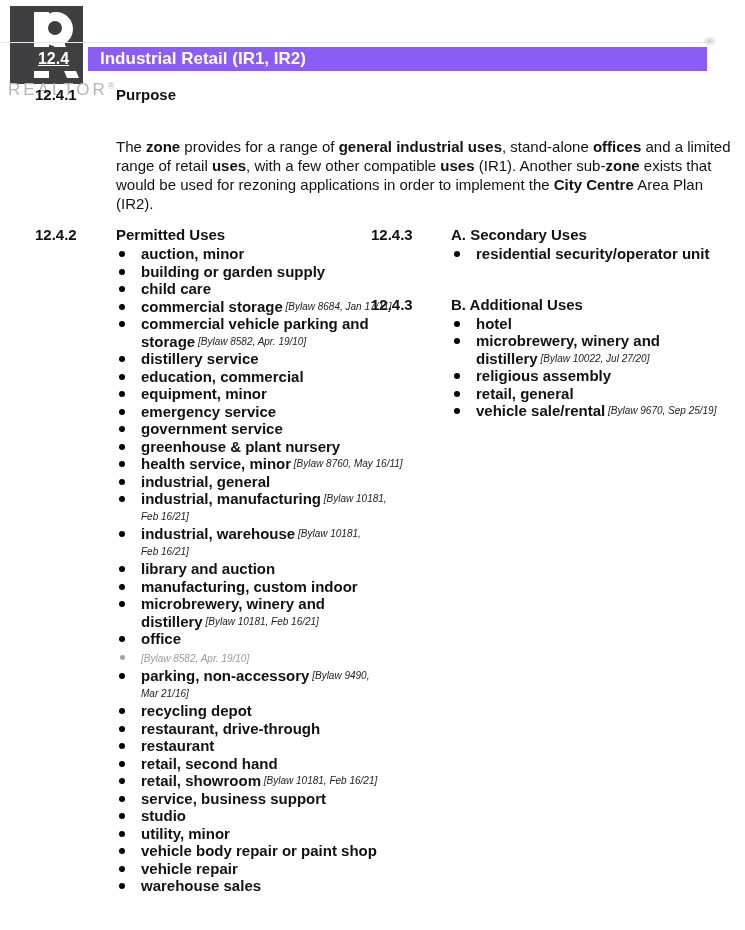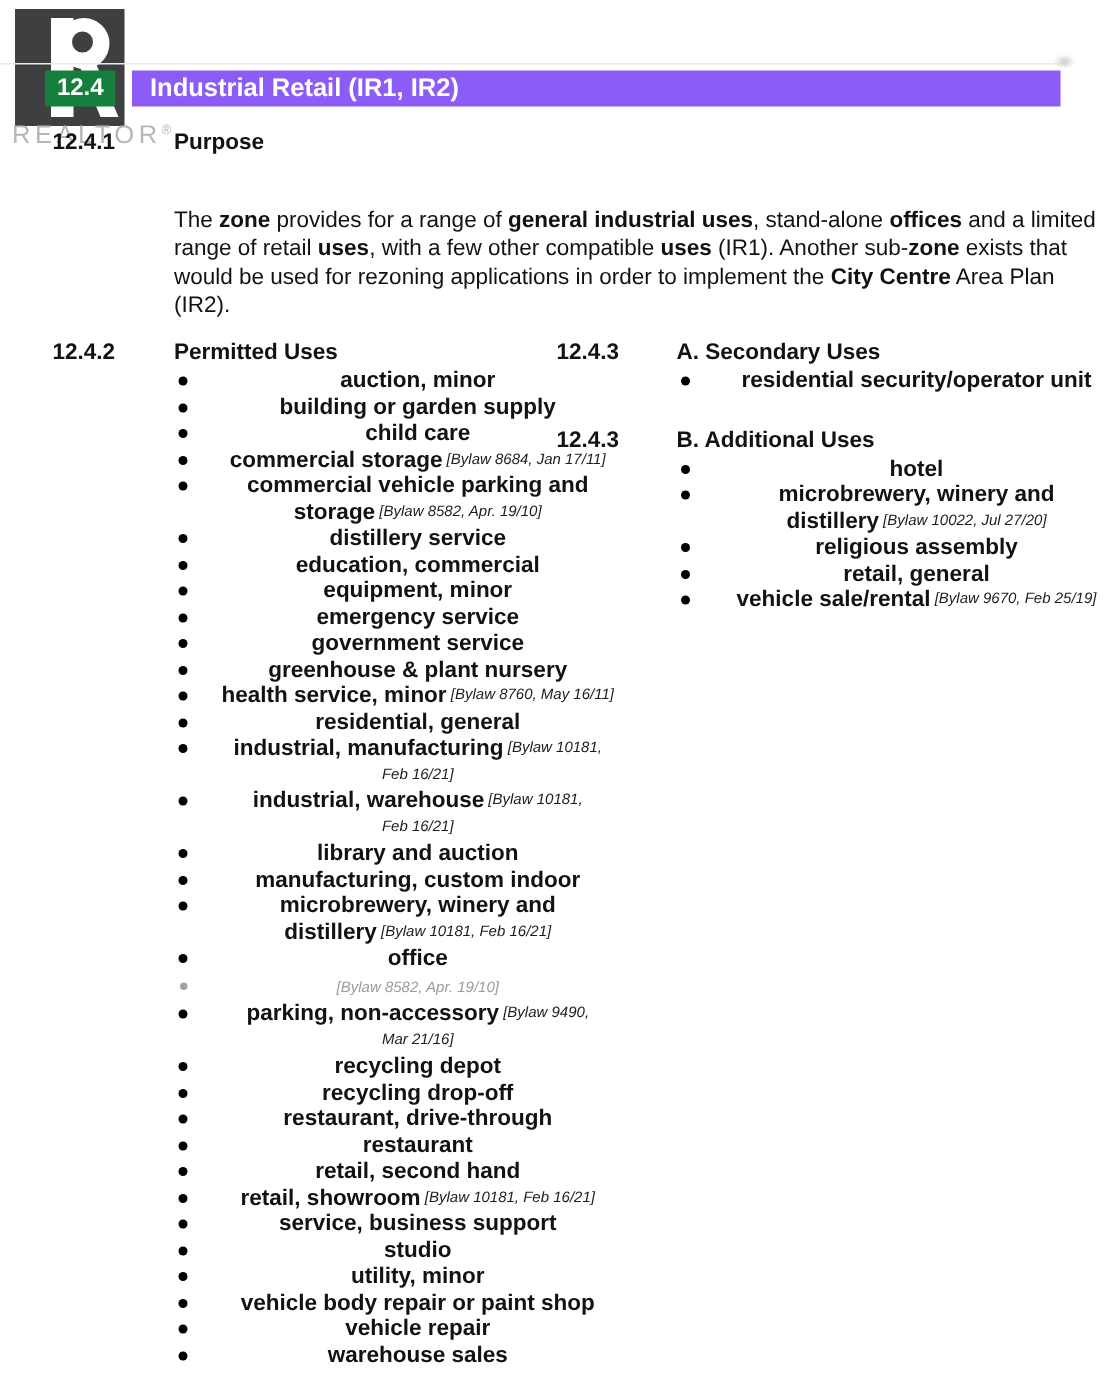--- a/index.html
+++ b/index.html
@@ -20,42 +20,42 @@
   
   .top-divider{position:absolute;left:0;top:42px;width:712px;height:1px;background:#ebebeb;z-index:0;}
   .scan-artifact{
     position:absolute;left:702px;top:36px;width:15px;height:10px;z-index:0;
     background:radial-gradient(ellipse at center,#cfcfcf 0%,rgba(255,255,255,0) 70%);
     filter:blur(0.5px);
   }
   
   .header{position:absolute;left:0;top:47px;height:24px;width:745px;z-index:2;}
   .num-box{
-    position:absolute;left:30px;top:0;width:47px;height:24px;background:#15803d;
-    color:#fff;font-weight:bold;font-size:16px;line-height:24px;text-align:center;
+    position:absolute;left:30px;top:0;width:47px;height:24px;background:#404040;
+    color:#fff;font-weight:bold;font-size:16px;line-height:24px;text-align:center;text-decoration:underline;
   }
   .title-bar{
     position:absolute;left:88px;top:0;width:619px;height:24px;background:#8b5cf6;
     color:#fff;font-weight:bold;font-size:17px;line-height:24px;
     padding-left:12px;box-sizing:border-box;white-space:nowrap;
   }
   
   .content{position:relative;z-index:1;padding:86px 0 0 35px;}
   .sec{display:grid;grid-template-columns:57px 1fr;gap:24px;}
   .sec-num,.sec-title{font-weight:bold;font-size:15px;line-height:18px;}
   .purpose-par{
     grid-column:2;margin:9px 0 0;font-size:15px;line-height:19px;width:622px;
   }
   .purpose-par b{font-weight:bold;}
   .columns{display:flex;align-items:flex-start;margin-top:13px;}
   .col-left{width:336px;flex:none;}
   .col-right{flex:1;}
   .col-right .sec{grid-template-columns:56px 1fr;}
   .sec + .sec{margin-top:17px;}
-  ul.uses{list-style:none;margin:1px 0 5px;padding:0;width:300px;text-align:center;}
+  ul.uses{list-style:none;margin:1px 0 16px;padding:0;width:300px;}
   .col-right ul.uses{width:295px;}
   ul.uses li{
     position:relative;padding-left:25px;font-size:15px;line-height:17.5px;
     font-weight:bold;margin:0;
   }
   ul.uses li::before{
     content:"";position:absolute;left:3px;top:6px;width:6px;height:6px;
     border-radius:50%;background:#000;
   }
   ul.uses li .ref{
@@ -111,31 +111,30 @@
               <li><span class="lbl">child care</span></li>
               <li><span class="lbl">commercial storage</span><span class="ref"> [Bylaw 8684, Jan 17/11]</span></li>
               <li><span class="lbl">commercial vehicle parking and</span><br><span class="lbl">storage</span><span class="ref"> [Bylaw 8582, Apr. 19/10]</span></li>
               <li><span class="lbl">distillery service</span></li>
               <li><span class="lbl">education, commercial</span></li>
               <li><span class="lbl">equipment, minor</span></li>
               <li><span class="lbl">emergency service</span></li>
               <li><span class="lbl">government service</span></li>
               <li><span class="lbl">greenhouse &amp; plant nursery</span></li>
               <li><span class="lbl">health service, minor</span><span class="ref"> [Bylaw 8760, May 16/11]</span></li>
-              <li><span class="lbl">residential, general</span></li>
+              <li><span class="lbl">industrial, general</span></li>
               <li><span class="lbl">industrial, manufacturing</span><span class="ref"> [Bylaw 10181,</span><br><span class="ref">Feb 16/21]</span></li>
               <li><span class="lbl">industrial, warehouse</span><span class="ref"> [Bylaw 10181,</span><br><span class="ref">Feb 16/21]</span></li>
               <li><span class="lbl">library and auction</span></li>
               <li><span class="lbl">manufacturing, custom indoor</span></li>
               <li><span class="lbl">microbrewery, winery and</span><br><span class="lbl">distillery</span><span class="ref"> [Bylaw 10181, Feb 16/21]</span></li>
               <li><span class="lbl">office</span></li>
               <li class="muted"><span class="ref">[Bylaw 8582, Apr. 19/10]</span></li>
               <li><span class="lbl">parking, non-accessory</span><span class="ref"> [Bylaw 9490,</span><br><span class="ref">Mar 21/16]</span></li>
               <li><span class="lbl">recycling depot</span></li>
-              <li><span class="lbl">recycling drop-off</span></li>
               <li><span class="lbl">restaurant, drive-through</span></li>
               <li><span class="lbl">restaurant</span></li>
               <li><span class="lbl">retail, second hand</span></li>
               <li><span class="lbl">retail, showroom</span><span class="ref"> [Bylaw 10181, Feb 16/21]</span></li>
               <li><span class="lbl">service, business support</span></li>
               <li><span class="lbl">studio</span></li>
               <li><span class="lbl">utility, minor</span></li>
               <li><span class="lbl">vehicle body repair or paint shop</span></li>
               <li><span class="lbl">vehicle repair</span></li>
               <li><span class="lbl">warehouse sales</span></li>
@@ -157,20 +156,20 @@
 
       <div class="sec">
         <div class="sec-num">12.4.3</div>
         <div>
           <div class="sec-title">B. Additional Uses</div>
           <ul class="uses">
               <li><span class="lbl">hotel</span></li>
               <li><span class="lbl">microbrewery, winery and</span><br><span class="lbl">distillery</span><span class="ref"> [Bylaw 10022, Jul 27/20]</span></li>
               <li><span class="lbl">religious assembly</span></li>
               <li><span class="lbl">retail, general</span></li>
-              <li><span class="lbl">vehicle sale/rental</span><span class="ref"> [Bylaw 9670, Feb 25/19]</span></li>
+              <li><span class="lbl">vehicle sale/rental</span><span class="ref"> [Bylaw 9670, Sep 25/19]</span></li>
             </ul>
         </div>
       </div>
     </div>
   </div>
 
 </div>
 
 </body></html>

